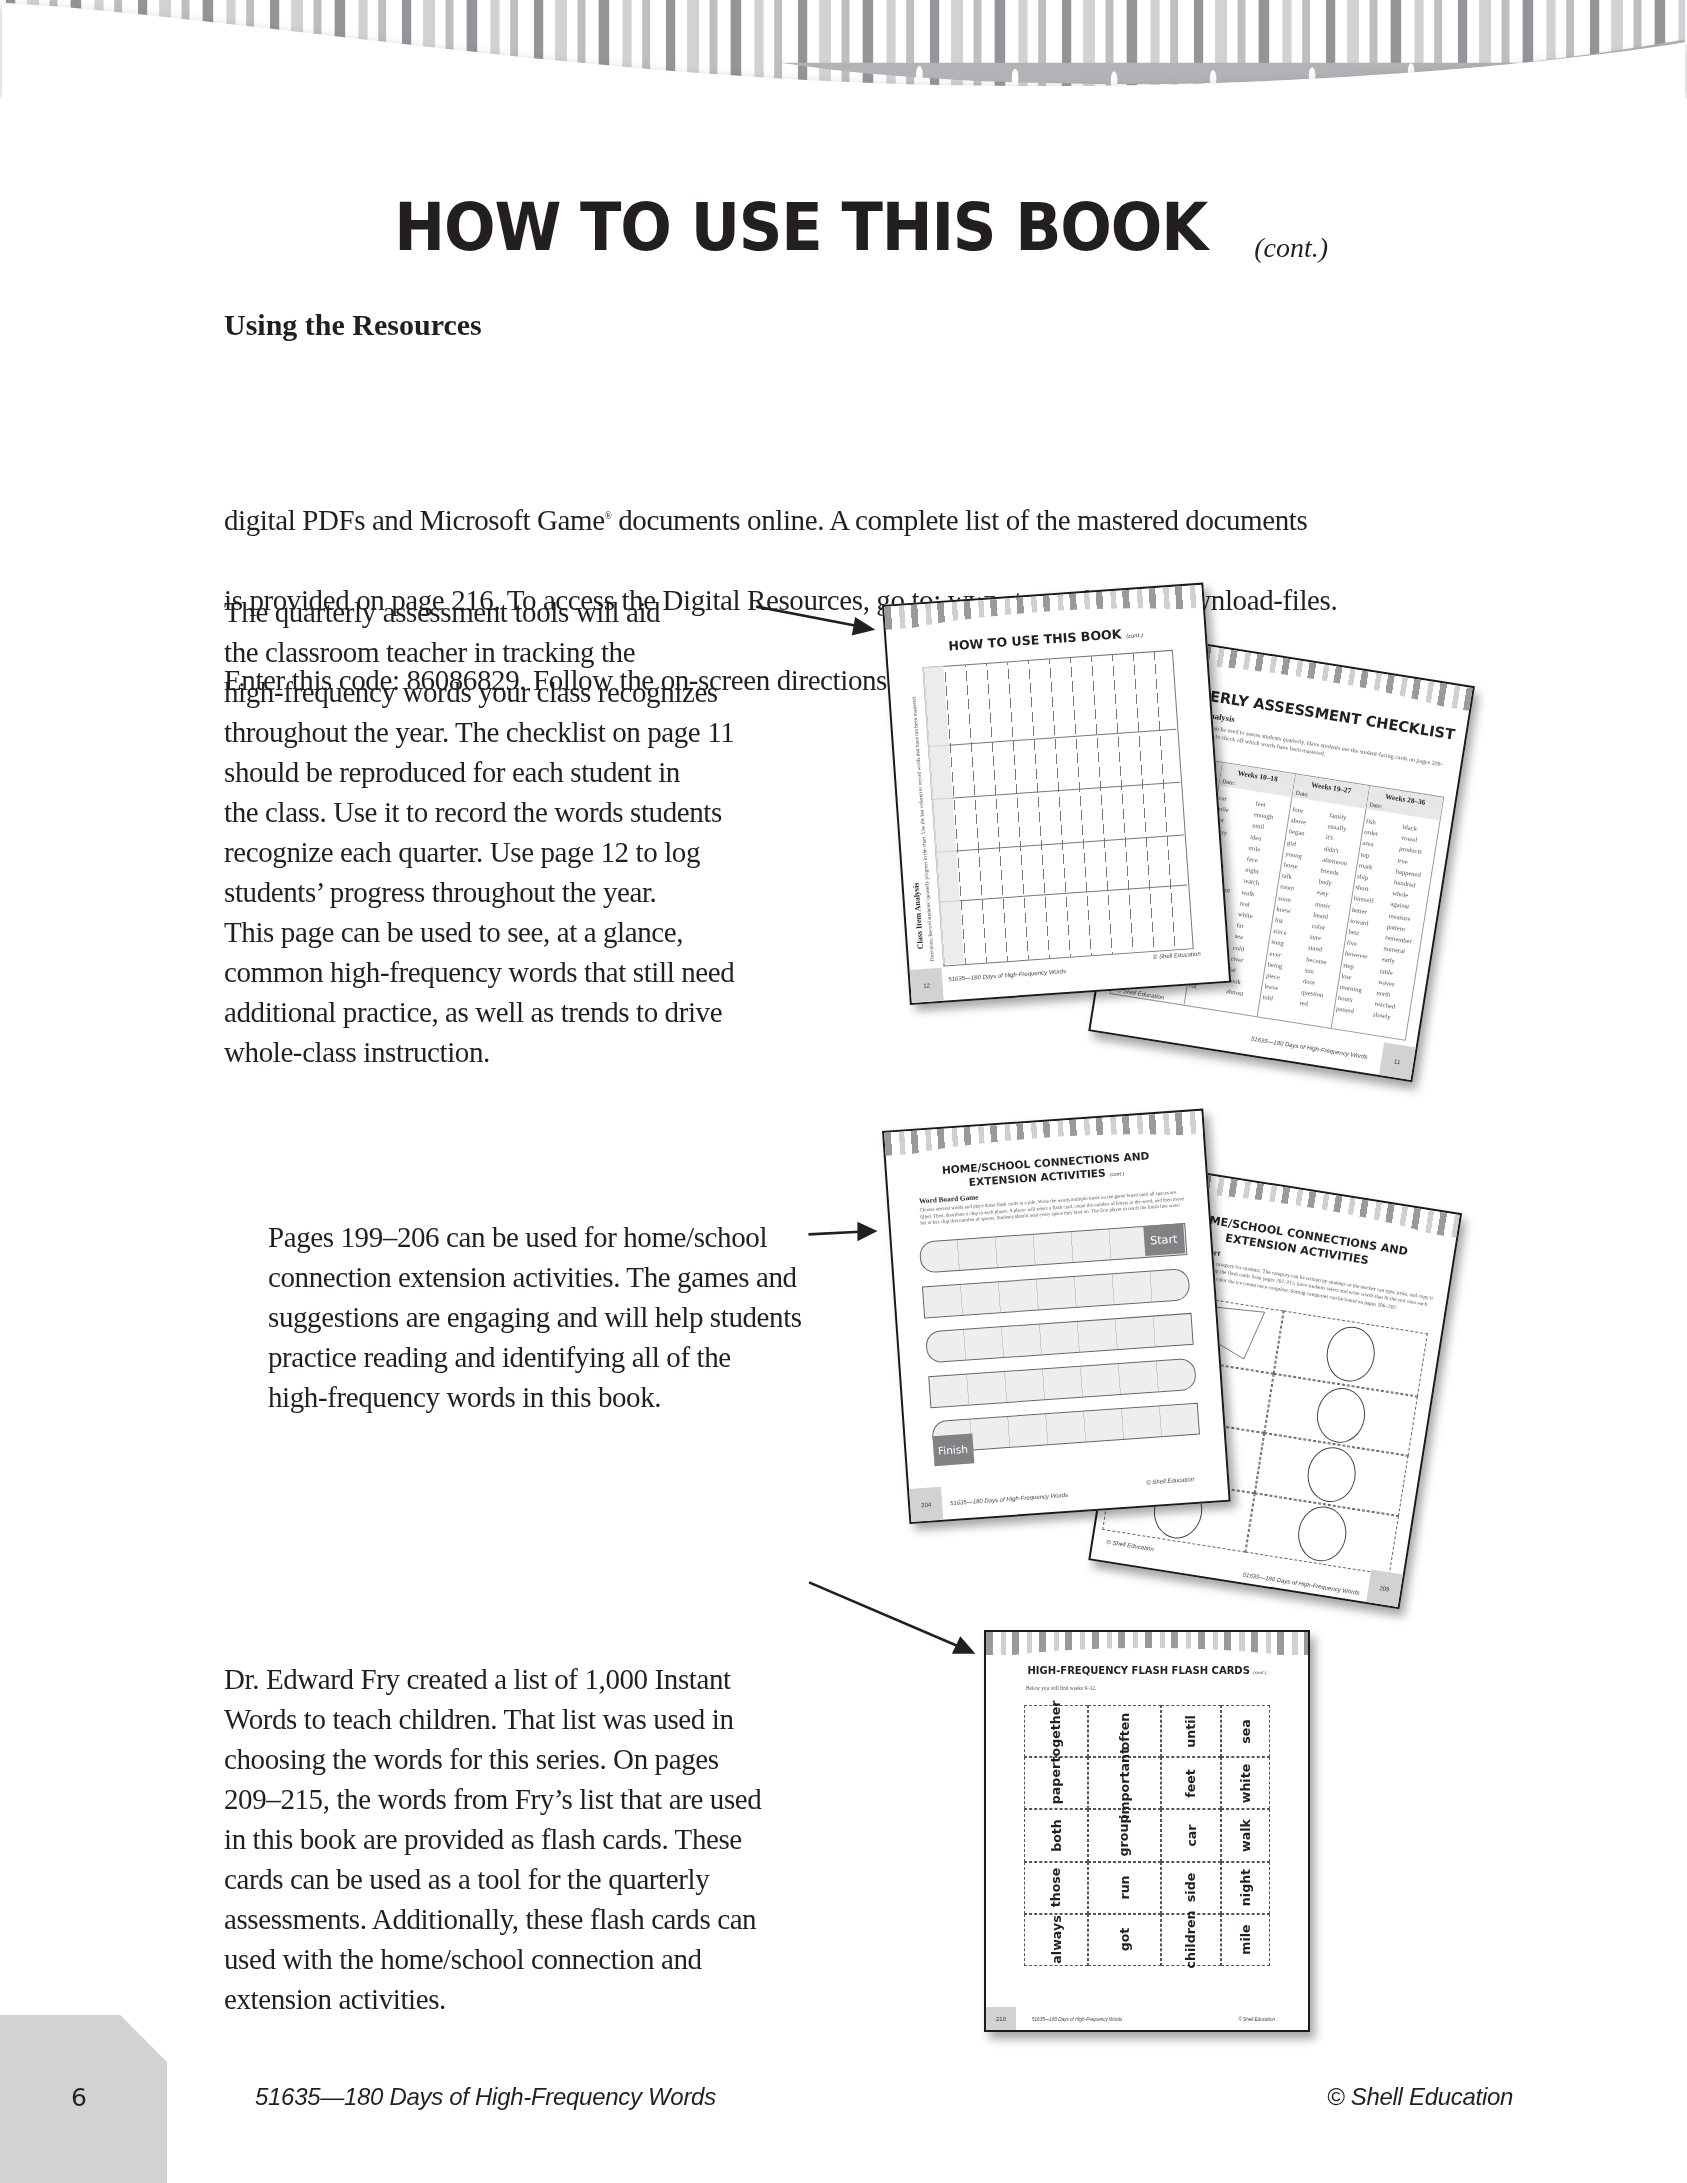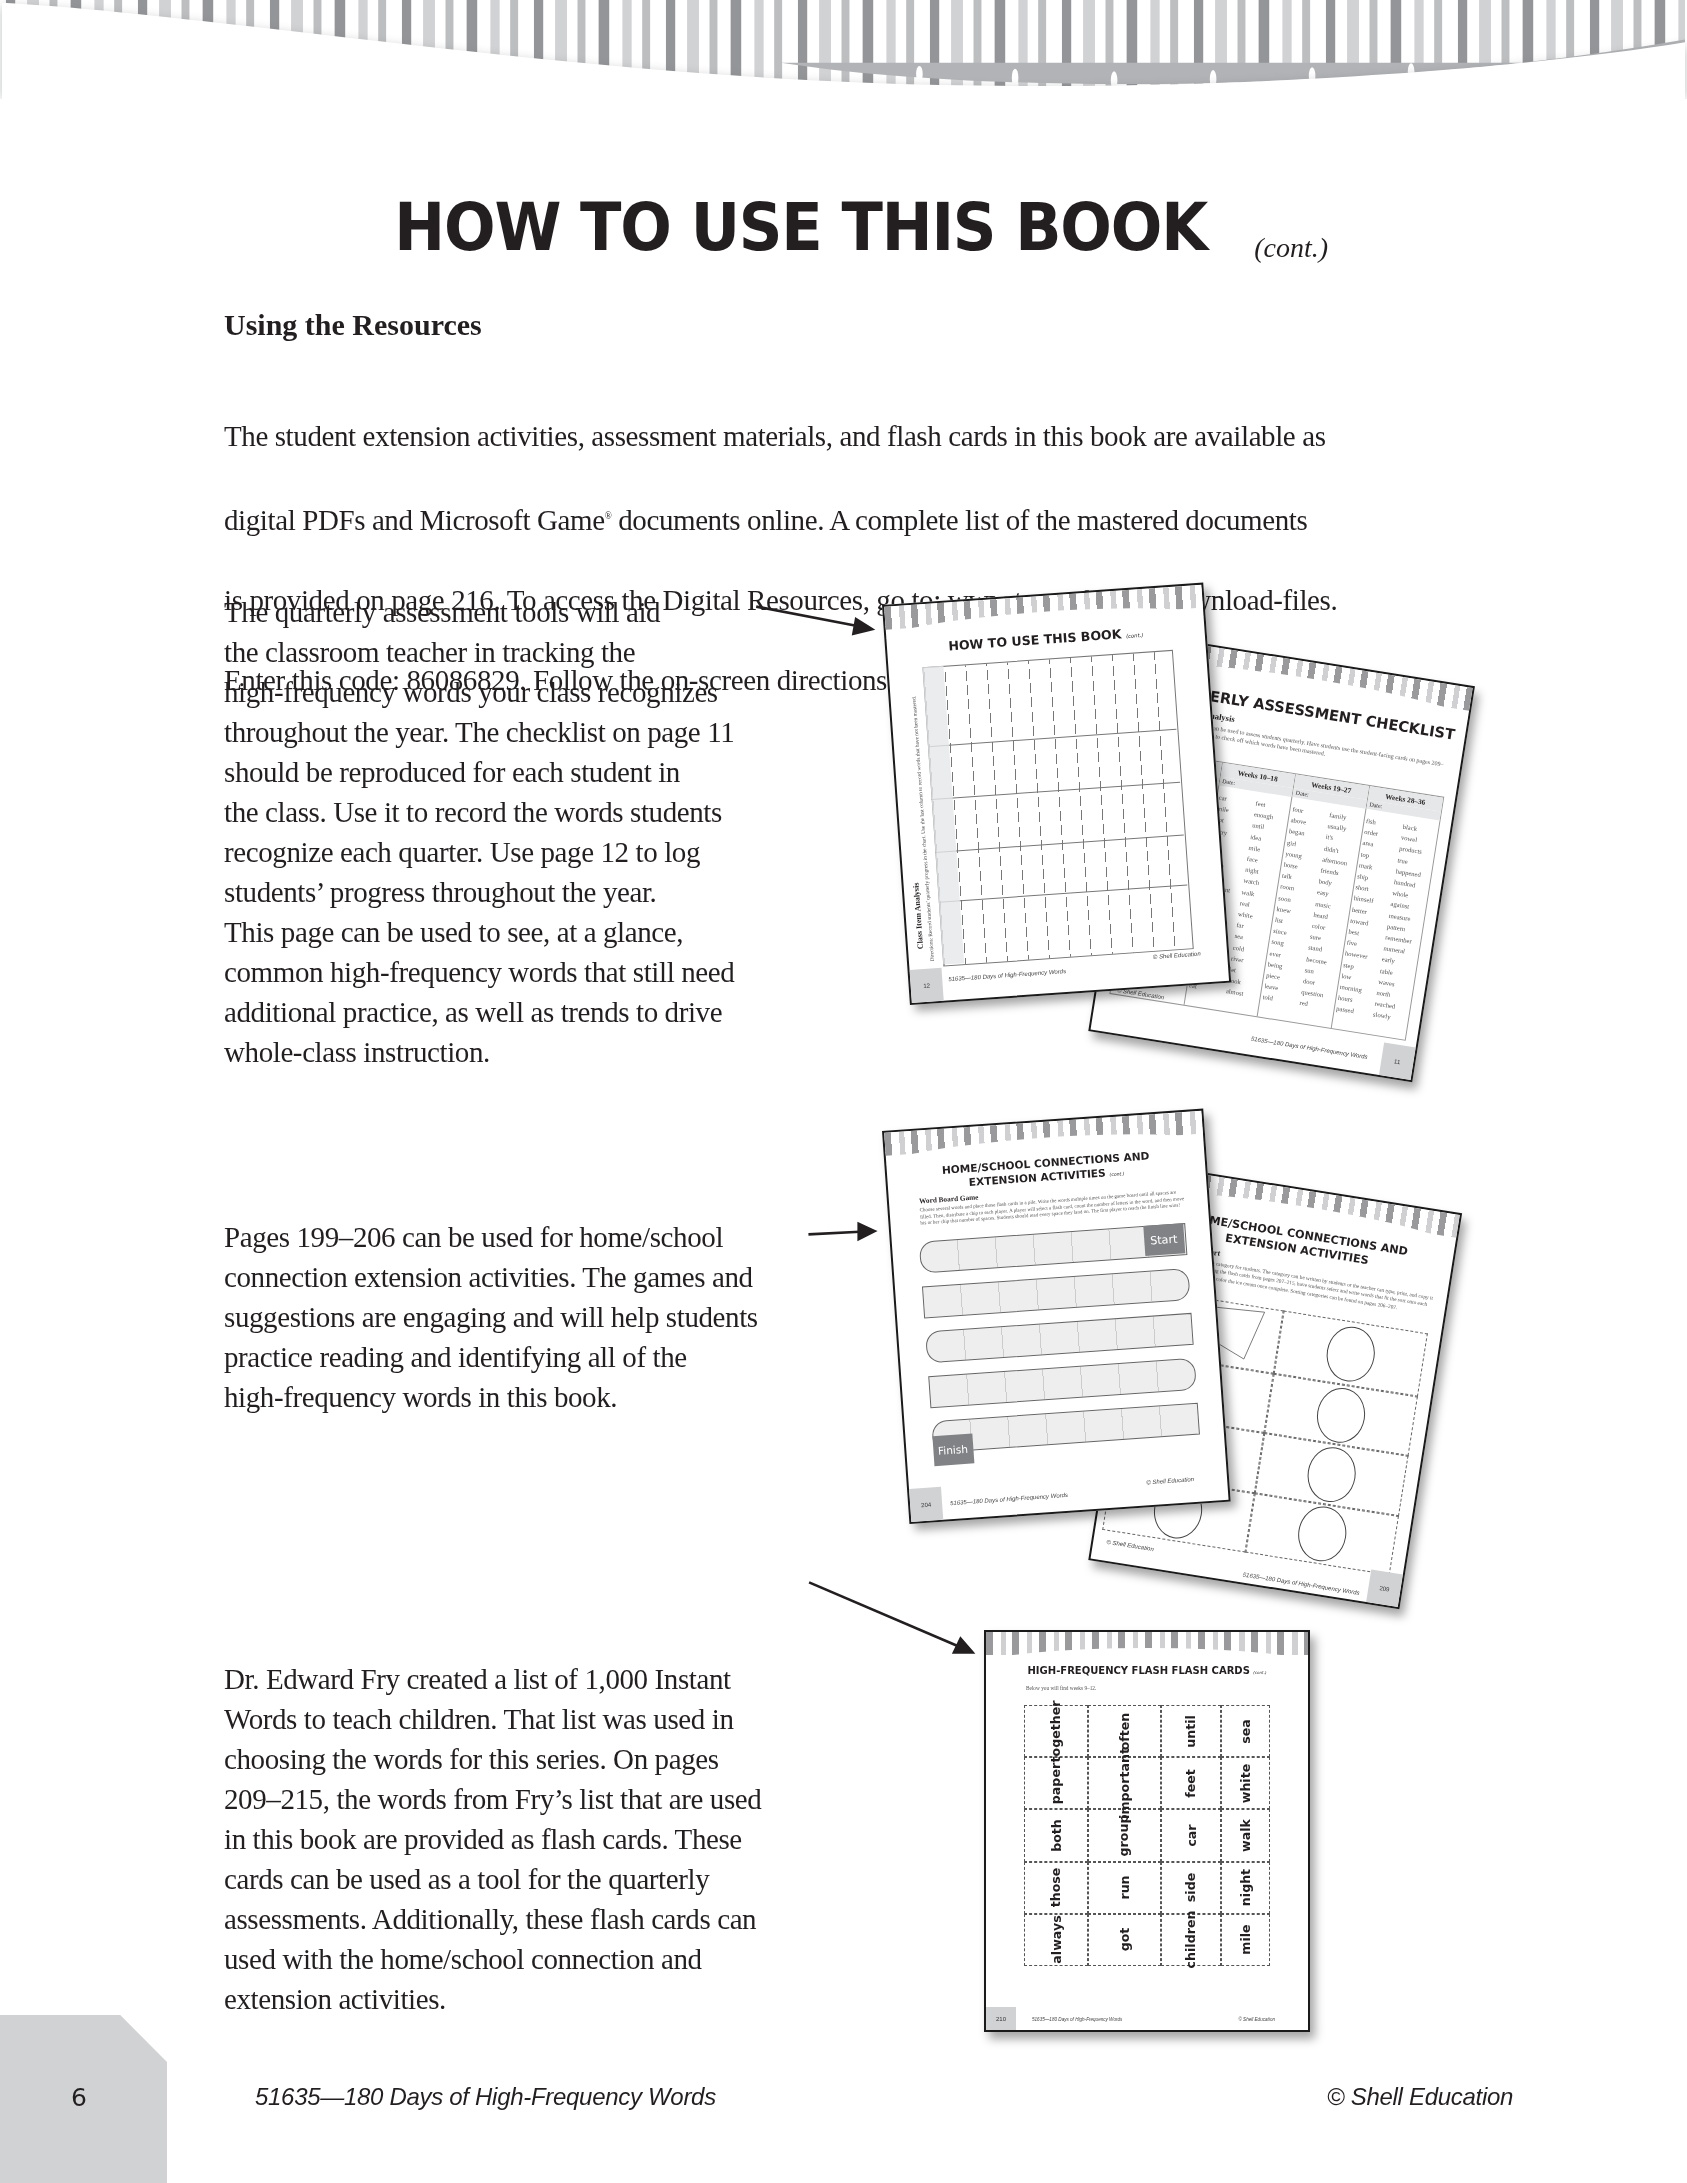--- a/index.html
+++ b/index.html
@@ -5,21 +5,21 @@
   html, body { margin:0; padding:0; background:#fff; }
   body { width:1687px; height:2183px; position:relative; overflow:hidden; font-family:"Liberation Serif", serif; color:#231f20; }
   .banner { position:absolute; left:0; top:0; width:1687px; height:99px; }
   .title-wrap { position:absolute; left:0; width:1687px; top:189px; text-align:center; }
   .title { font-family:"DejaVu Sans", sans-serif; font-weight:bold; font-size:66px; letter-spacing:-1.3px; transform:scaleX(0.92); display:inline-block; color:#231f20; }
   .cont { font-family:"Liberation Serif", serif; font-style:italic; font-size:28px; margin-left:12px; vertical-align:middle; }
   .h2 { position:absolute; left:224px; top:308px; font-family:"Liberation Serif", serif; font-weight:bold; font-size:30px; }
   .p { position:absolute; left:224px; font-size:29px; line-height:40px; white-space:pre-line; letter-spacing:-0.4px; }
   .p1 { top:376px; width:1270px; }
   .p2 { top:592px; width:635px; }
-  .p3 { top:1217px; width:635px; }
+  .p3 { top:1217px; width:635px;margin-left:44px; }
   .p4 { top:1659px; width:635px; }
   sup { font-size:9.3px; }
   .arrow { position:absolute; left:0; top:0; }
   .thumb { position:absolute; background:#fff; border:2px solid #1a1a1a; box-shadow: 5.3px 6.6px 9.3px rgba(0,0,0,0.35); overflow:hidden; }
   .thumb .tband { position:absolute; left:0; top:0; right:0; height:22.5px; background:repeating-linear-gradient(90deg,#9a9a9c 0 6.6px,#fff 6.6px 14.6px,#d0d0d2 14.6px 20px,#fff 20px 26.5px); }
   .thumb .tband::after { content:""; position:absolute; left:0; right:0; bottom:-9.3px; height:16px; background:#fff; border-radius:50% 50% 0 0/100% 100% 0 0; }
   .thumb .ttitle { position:absolute; left:0; right:0; text-align:center; font-family:"DejaVu Sans", sans-serif; font-weight:bold; color:#231f20; }
   .thumb .tfoot { position:absolute; bottom:9.3px; font-family:"Liberation Sans", sans-serif; font-style:italic; font-size:6px; color:#444; }
   .thumb .tcorner { position:absolute; bottom:0; width:32px; height:33px; background:#d1d2d4; font-family:"Liberation Sans", sans-serif; font-size:6px; color:#333; display:flex; align-items:center; justify-content:center; }
   .grid-lines { position:absolute; background:repeating-linear-gradient(90deg,#777 0 0.7px,transparent 0.7px 21px); border:0.7px solid #777; }
@@ -65,21 +65,21 @@
   <path d="M0,4 C300,20 800,105 1300,125 C1800,145 2300,105 2550,64 L2550,150 L0,150 Z" fill="#fff"></path>
 </svg>
 
 <div class="title-wrap">
   <span class="title">HOW TO USE THIS BOOK</span><span class="cont">(cont.)</span>
 </div>
 
 <div class="h2">Using the Resources</div>
 
 <div class="p p1">
-  <span>The student extension activities, assessment materials, and flash cards in this book are available as</span><br>
+  <br>
   <span>digital PDFs  and Microsoft Game</span><sup>®</sup><span> documents online. A complete list of the mastered documents</span><br>
   <span>is provided on page 216. To access the Digital Resources, go to: www.tcmpub.com/download-files.</span><br>
   <span>Enter this code: 86086829. Follow the on-screen directions.</span>
 </div>
 
 <div class="p p2">The quarterly assessment tools will aid
 the classroom teacher in tracking the
 high-frequency words your class recognizes
 throughout the year. The checklist on page 11
 should be reproduced for each student in

